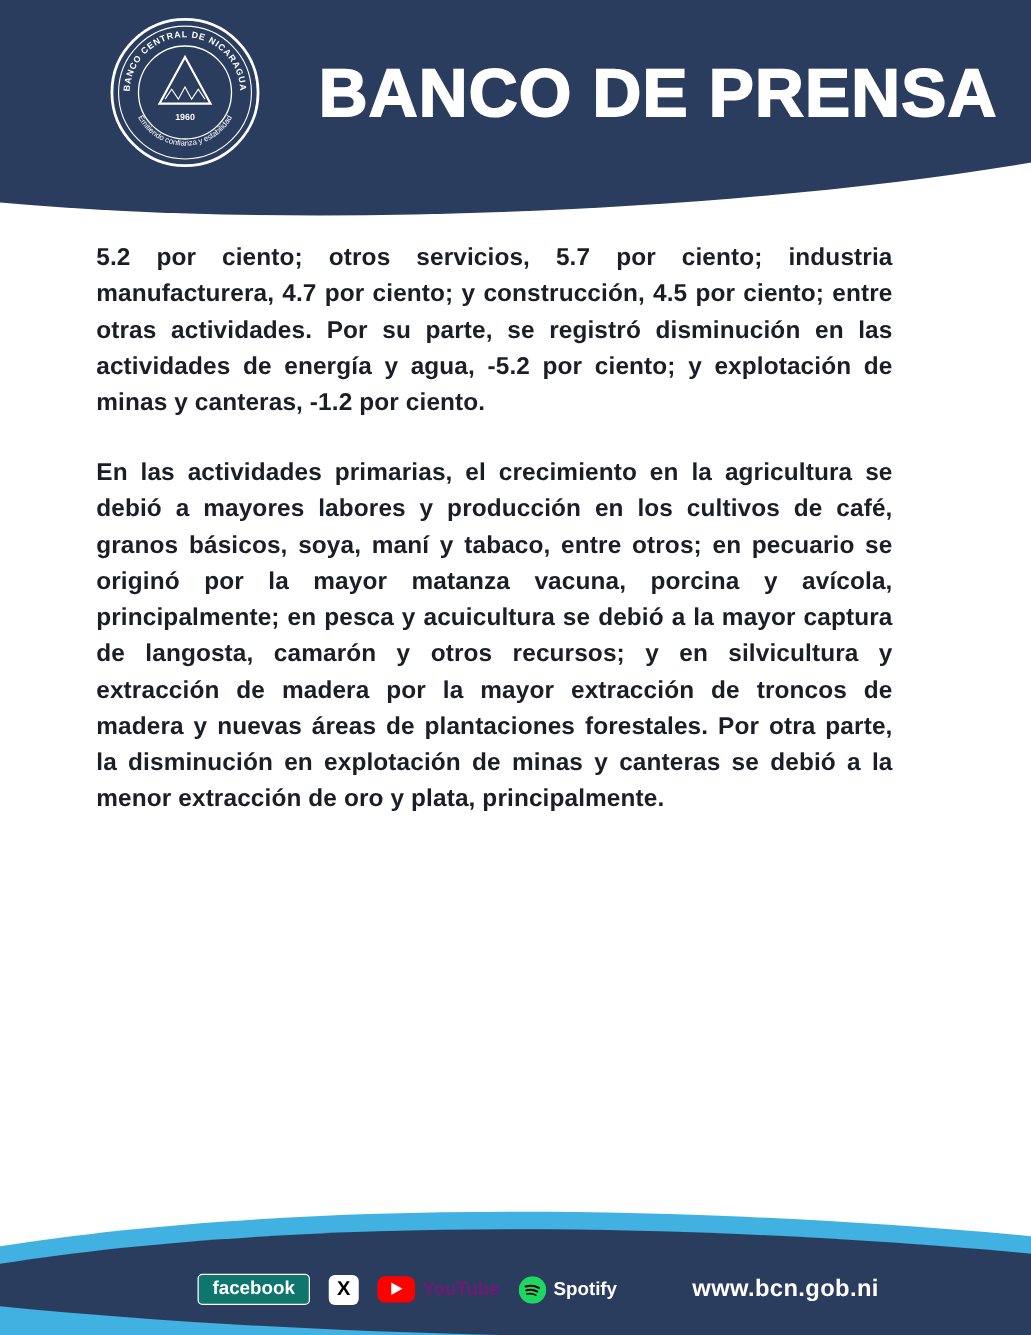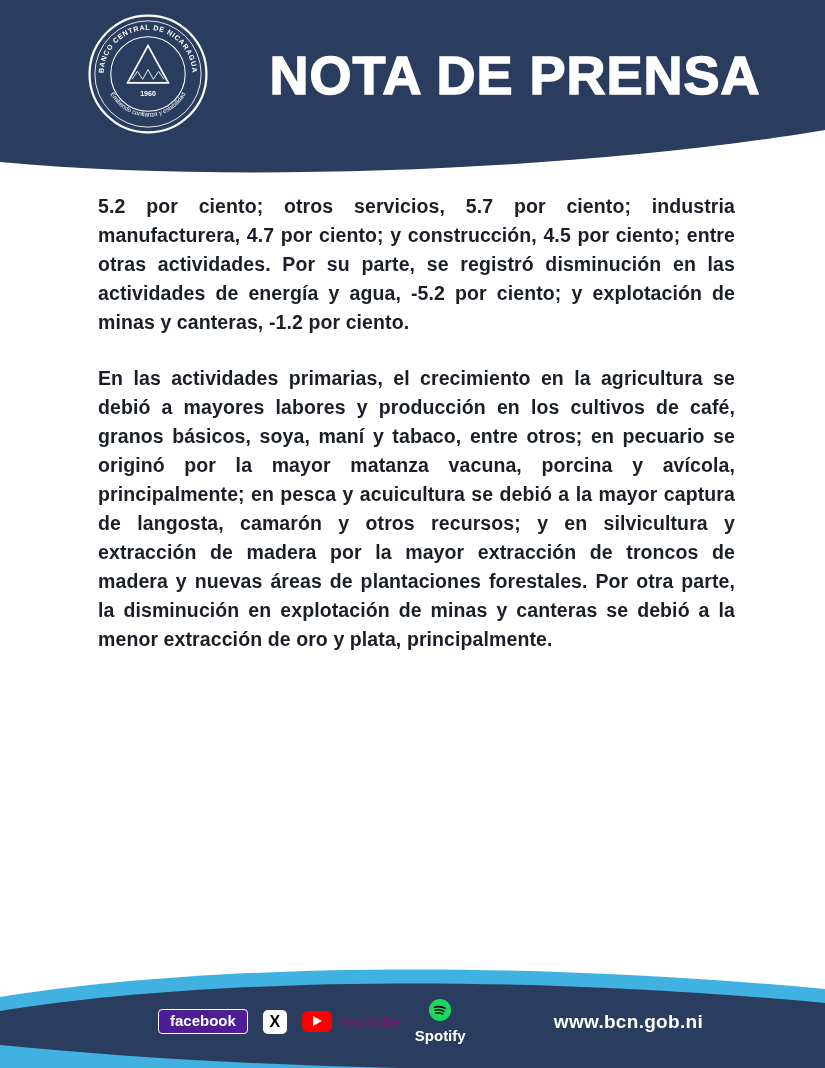--- a/index.html
+++ b/index.html
@@ -13,50 +13,50 @@
   .header-svg { position:absolute; top:0; left:0; display:block; }
   .seal { position:absolute; top:12px; left:86px; width:124px; height:124px; }
   .title {
     position:absolute; top:44px; left:255px; width:520px;
     text-align:center; color:#ffffff;
     font-size:54px; font-weight:700; letter-spacing:1px;
     -webkit-text-stroke:1.5px #ffffff;
     white-space:nowrap;
   }
   
-  .content { position:absolute; top:192px; left:98px; width:637px; }
+  .content { position:absolute; top:192px; left:77px; width:637px; }
   .content p {
     font-size:19.5px; line-height:29px; font-weight:700;
     color:#1a1e26; text-align:justify; letter-spacing:0.1px;
     margin:0 0 27px 0;
   }
   
   .footer-svg { position:absolute; bottom:0; left:0; display:block; }
   .footer-bar {
     position:absolute; bottom:24px; left:158px; right:122px;
     display:flex; align-items:center; justify-content:space-between;
   }
   .social { display:flex; align-items:center; gap:15px; }
   .fb-box {
-    background:#4c1d95; border:1.5px solid #ffffff; border-radius:4px;
+    background:#0f766e; border:1.5px solid #ffffff; border-radius:4px;
     color:#ffffff; font-weight:700; font-size:15px;
     padding:3px 11px 5px 11px; line-height:1;
   }
   .x-box {
     width:24px; height:24px; background:#ffffff; border-radius:5px;
     color:#000000; font-weight:700; font-size:16px;
     display:flex; align-items:center; justify-content:center; line-height:1;
   }
   .yt { display:flex; align-items:center; gap:6px; color:#701a75; font-weight:700; font-size:15px; }
   .yt-icon { width:30px; height:21px; background:#ff0000; border-radius:6px; position:relative; display:inline-block; }
   .yt-icon::after {
     content:""; position:absolute; left:11px; top:5px;
     border-left:9px solid #ffffff; border-top:5.5px solid transparent; border-bottom:5.5px solid transparent;
   }
-  .sp { display:flex; align-items:center; gap:6px; color:#ffffff; font-weight:700; font-size:15px;flex-direction:column; }
+  .sp { display:flex; align-items:center; gap:6px; color:#ffffff; font-weight:700; font-size:15px; }
   .sp-icon { width:22px; height:22px; display:inline-block; }
   .website { color:#ffffff; font-weight:700; font-size:19px; letter-spacing:0.3px; }
 </style>
 </head>
 <body>
 
 <div class="page">
 
   <svg class="header-svg" width="825" height="195" viewBox="0 0 825 195">
     <path d="M0,0 H825 V130 C600,168 250,185 0,162 Z" fill="#2b3d5e"></path>
@@ -74,21 +74,21 @@
       <textPath href="#arcTop" startOffset="50%" text-anchor="middle">BANCO CENTRAL DE NICARAGUA</textPath>
     </text>
     <text font-size="7" fill="#ffffff">
       <textPath href="#arcBot" startOffset="50%" text-anchor="middle">Emitiendo confianza y estabilidad</textPath>
     </text>
     <polygon points="70,38 47,80 93,80" fill="none" stroke="#ffffff" stroke-width="2"></polygon>
     <polyline points="52,76 58,67 64,76 70,65 76,76 82,67 88,76" fill="none" stroke="#ffffff" stroke-width="1"></polyline>
     <text x="70" y="95" font-size="8" fill="#ffffff" text-anchor="middle" font-weight="bold">1960</text>
   </svg>
 
-  <div class="title">NOTA DE PRENSA</div>
+  <div class="title">BANCO DE PRENSA</div>
 
   <div class="content">
     <p>5.2 por ciento; otros servicios, 5.7 por ciento; industria manufacturera, 4.7 por ciento; y construcción, 4.5 por ciento; entre otras actividades. Por su parte, se registró disminución en las actividades de energía y agua, -5.2 por ciento; y explotación de minas y canteras, -1.2 por ciento.</p>
     <p>En las actividades primarias, el crecimiento en la agricultura se debió a mayores labores y producción en los cultivos de café, granos básicos, soya, maní y tabaco, entre otros; en pecuario se originó por la mayor matanza vacuna, porcina y avícola, principalmente; en pesca y acuicultura se debió a la mayor captura de langosta, camarón y otros recursos; y en silvicultura y extracción de madera por la mayor extracción de troncos de madera y nuevas áreas de plantaciones forestales. Por otra parte, la disminución en explotación de minas y canteras se debió a la menor extracción de oro y plata, principalmente.</p>
   </div>
 
   <svg class="footer-svg" width="825" height="115" viewBox="0 0 825 115">
     <path d="M0,44 C200,12 500,6 825,36 L825,115 L0,115 Z" fill="#41b1e1"></path>
     <path d="M0,58 C200,26 500,20 825,50 L825,115 L0,115 Z" fill="#2b3d5e"></path>
     <path d="M0,115 L0,92 C120,104 260,112 400,115 Z" fill="#41b1e1"></path>

